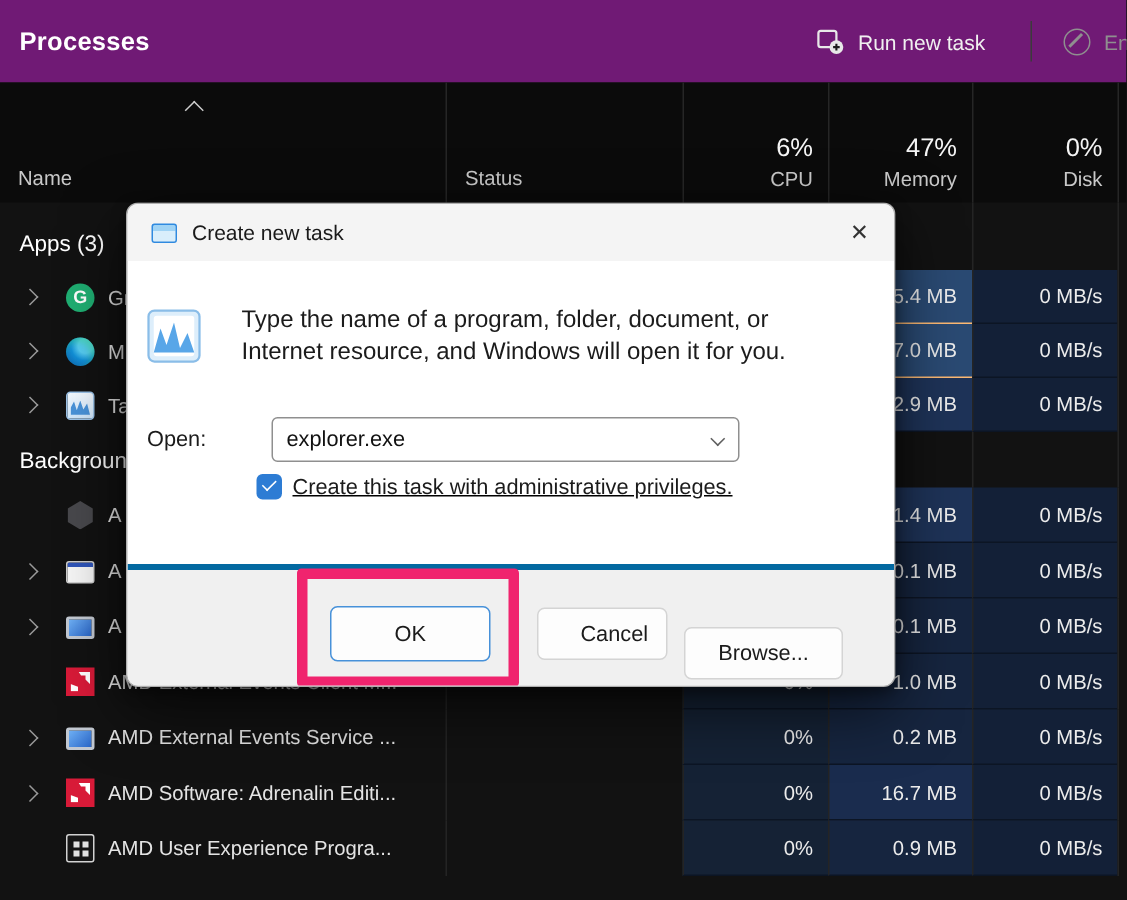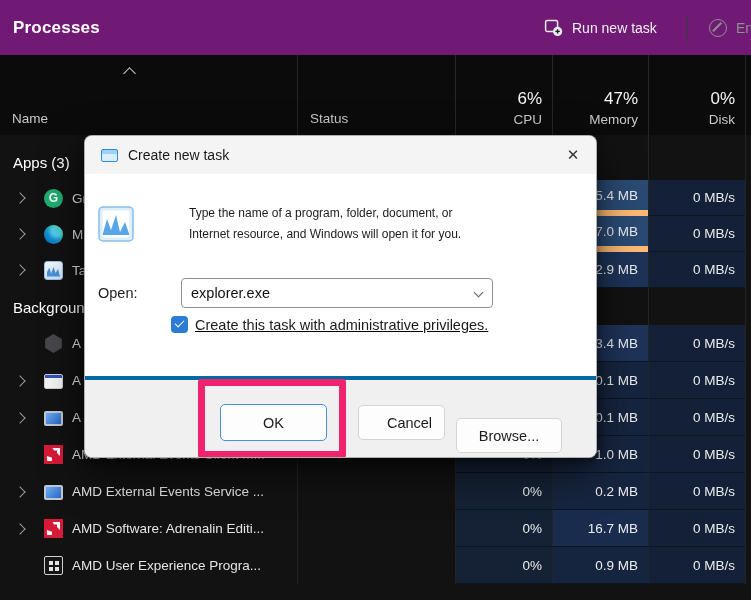--- a/index.html
+++ b/index.html
@@ -42,21 +42,21 @@
   .cell { border-left:1px solid #242424; }
   .cell:first-child { border-left:none; }
   .name-cell { display:flex; align-items:center; padding-left:14px; overflow:hidden; }
   .chev { width:30px; display:flex; align-items:center; flex:none; }
   .chev::before { content:""; width:7px; height:7px; border-top:1.6px solid #9a9a9a; border-right:1.6px solid #9a9a9a;
                   transform:rotate(45deg); margin-left:2px; }
   .ricon { width:19px; height:19px; flex:none; margin-right:9px; position:relative; }
   .rlabel { font-size:13.5px; color:#e4e4e4; white-space:nowrap; }
   .num { display:flex; align-items:center; justify-content:flex-end; padding-right:10px;
          font-size:13.5px; color:#ececec; white-space:nowrap; }
-  .h-high   { background:var(--heat_mem_high);   border-bottom:6px solid #fdba74; }
+  .h-high   { background:var(--heat_mem_high);   border-bottom:1px solid #fdba74; }
   .h-mid    { background:var(--heat_mem_mid);    border-bottom:1px solid #0c1524; }
   .h-midlow { background:var(--heat_mem_midlow); border-bottom:1px solid #0c1524; }
   .h-low    { background:var(--heat_mem_low);    border-bottom:1px solid #0c1524; }
   .h-cpu    { background:var(--heat_cpu);        border-bottom:1px solid #0c1524; }
   .h-disk   { background:var(--heat_disk);       border-bottom:1px solid #0c1524; }
 
   .row.section { }
   .section-label { display:flex; align-items:flex-end; padding:0 0 9px 13px; font-size:15px; font-weight:500; color:#ffffff; white-space:nowrap; overflow:hidden; }
   .row.section.first { height:45px; }
 
@@ -95,21 +95,21 @@
             background:#ffffff; border:1px solid rgba(110,110,110,.55);
             box-shadow:0 14px 42px rgba(0,0,0,.62), 0 3px 10px rgba(0,0,0,.4); }
   .dlg-titlebar { position:absolute; left:0; top:0; right:0; height:38px; background:#f4f4f4;
                   display:flex; align-items:center; padding-left:16px; }
   .dlg-title-icon { width:17px; height:13px; border:1.6px solid #2f8ae0; border-radius:2px;
                     background:linear-gradient(#9fd3f5 0 35%, #d9eefb 35%); margin-right:10px; flex:none; }
   .dlg-title { font-size:14px; color:#1a1a1a; }
   .dlg-close { position:absolute; right:0; top:0; width:46px; height:38px; display:flex; align-items:center; justify-content:center;
                font-size:15px; color:#333; cursor:default; }
   .dlg-body-icon { position:absolute; left:13px; top:70px; width:36px; height:36px; }
-  .dlg-msg { position:absolute; left:76px; top:67px; width:410px; font-size:12px; line-height:21px; color:#1b1b1b;margin-left:28px; }
+  .dlg-msg { position:absolute; left:76px; top:67px; width:410px; font-size:16px; line-height:21px; color:#1b1b1b; }
   .dlg-open-label { position:absolute; left:13px; top:149px; font-size:14.5px; color:#1b1b1b; }
   .dlg-combo { position:absolute; left:76px; top:142px; width:332px; height:30px;padding-left:20px; }
   .dlg-combo input { width:100%; height:100%; border:1px solid #8f8f8f; border-radius:4px; background:#fff;
                      font-family:inherit; font-size:14.5px; color:#111; padding:0 30px 0 9px; outline:none; }
   .combo-chev { position:absolute; right:11px; top:11px; width:7px; height:7px;
                 border-right:1.4px solid #5f5f5f; border-bottom:1.4px solid #5f5f5f; transform:rotate(45deg); }
   .dlg-checkrow { position:absolute; left:86px; top:180px; display:flex; align-items:center;text-decoration:underline; }
   .checkbox { width:17px; height:17px; border-radius:4px; background:var(--checkbox_blue); position:relative; flex:none; }
   .checkbox::after { content:""; position:absolute; left:3.6px; top:4.4px; width:8px; height:4px;
                      border-left:1.8px solid #fff; border-bottom:1.8px solid #fff; transform:rotate(-45deg); }
@@ -220,21 +220,21 @@
       <div class="cell"></div>
     </div>
     <div class="row">
     <div class="cell name-cell">
       <span class="chev" style="visibility: hidden;"></span>
       <span class="ricon ic-hexagon"></span>
       <span class="rlabel">A</span>
     </div>
     <div class="cell status-cell"></div>
     <div class="cell num cpu-cell h-cpu"></div>
-    <div class="cell num mem-cell h-mid">3.4 MB</div>
+    <div class="cell num mem-cell h-mid">1.4 MB</div>
     <div class="cell num disk-cell h-disk">0 MB/s</div>
     <div class="cell"></div>
   </div>
     <div class="row">
     <div class="cell name-cell">
       <span class="chev"></span>
       <span class="ricon ic-window"></span>
       <span class="rlabel">A</span>
     </div>
     <div class="cell status-cell"></div>

